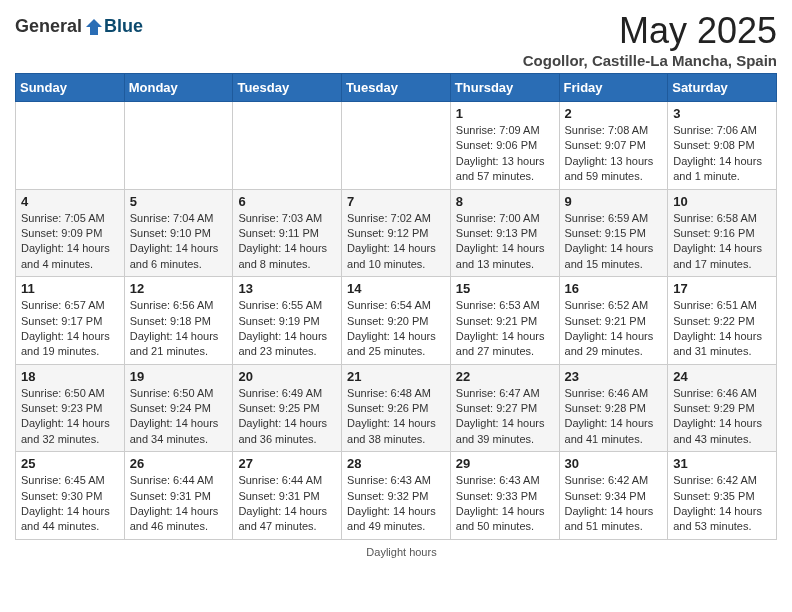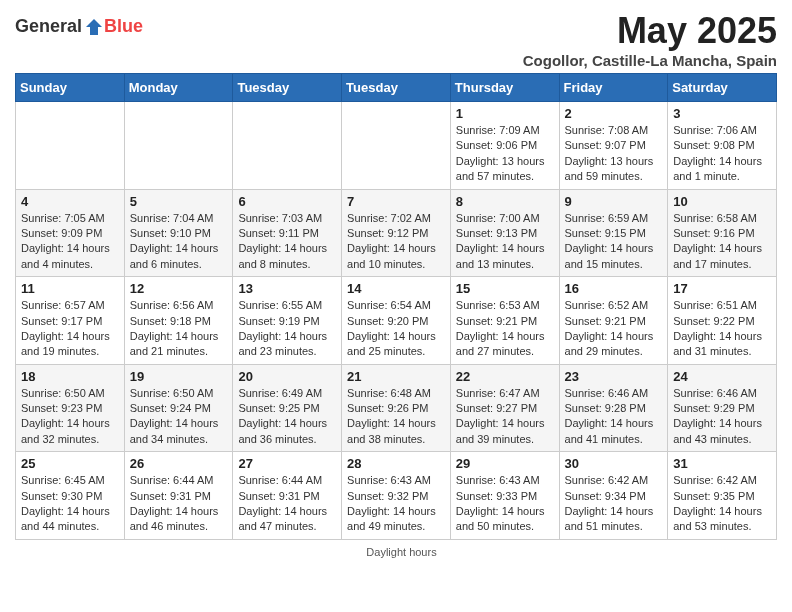--- a/index.html
+++ b/index.html
@@ -23,33 +23,33 @@
       margin-top: 6px;
     }
     .logo-text-general {
       font-size: 18px;
       font-weight: bold;
       color: #333;
     }
     .logo-text-blue {
       font-size: 18px;
       font-weight: bold;
-      color: #ef4444;
+      color: #0c4a6e;
     }
     .logo-icon {
       width: 20px;
       height: 20px;
       margin-left: 2px;
     }
     .title-area {
       text-align: right;
     }
     .title-month {
       font-size: 36px;
-      font-weight: bold;
+      font-weight: normal;
       color: #222;
     }
     .title-location {
       font-size: 15px;
       color: #444;
       font-weight: bold;
     }
     .calendar {
       width: 100%;
       border-collapse: collapse;

